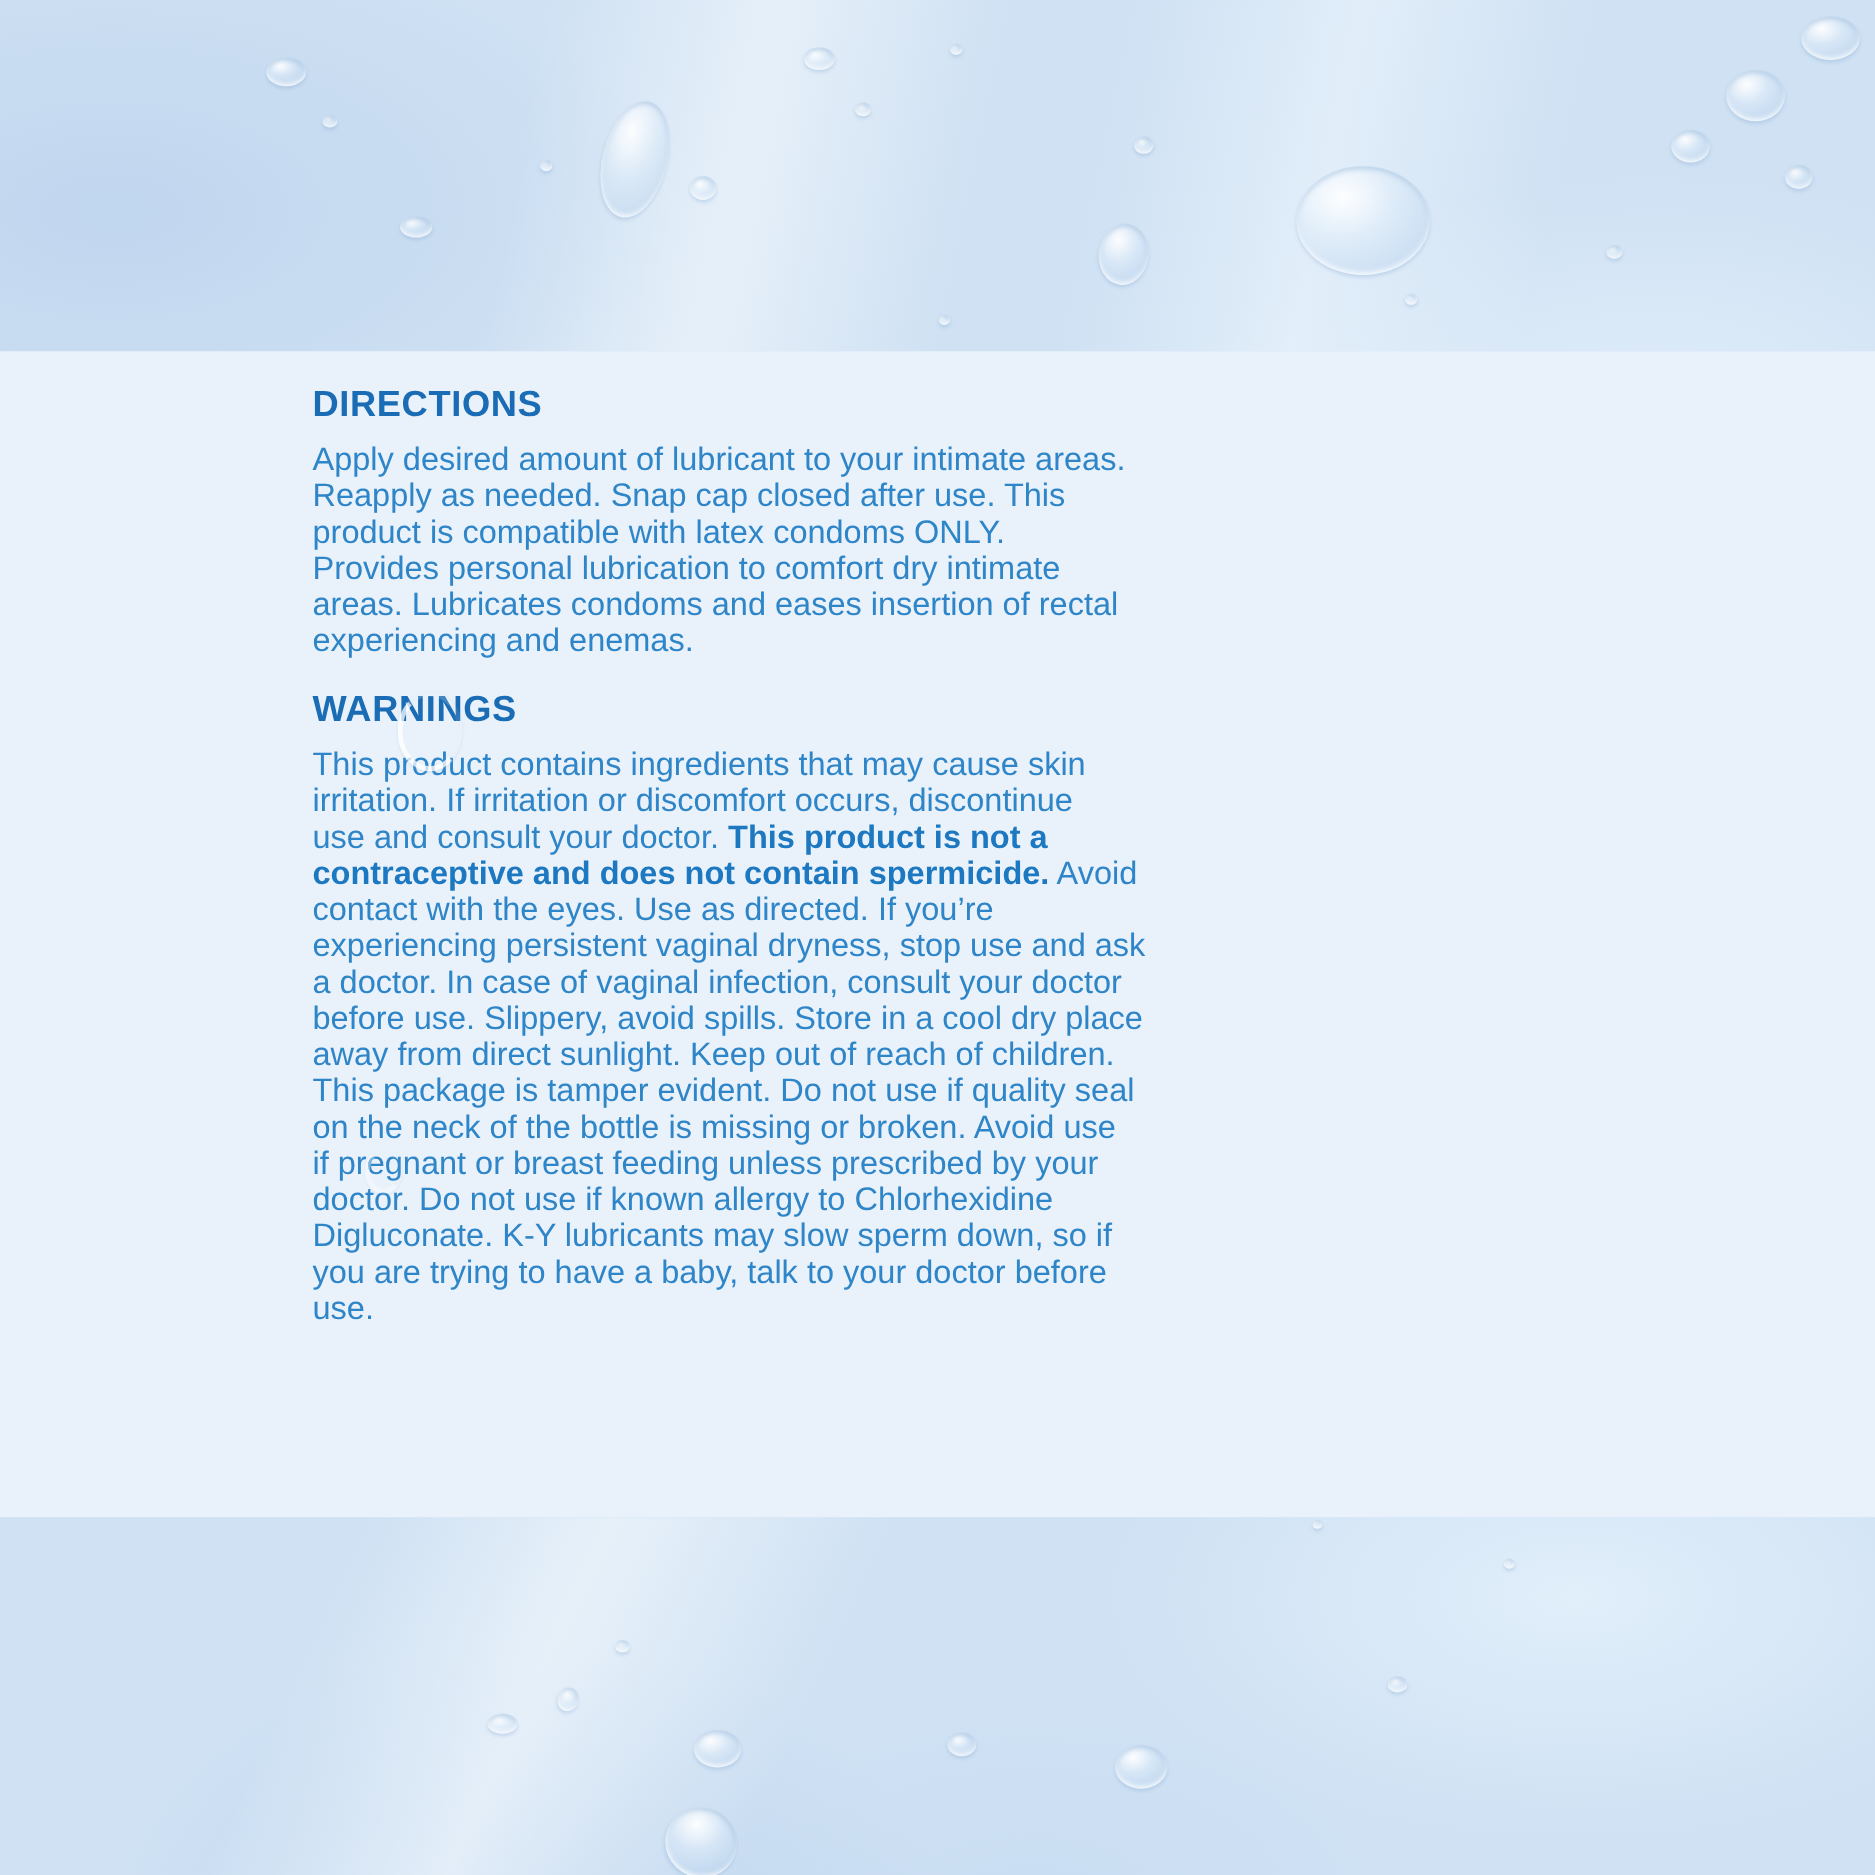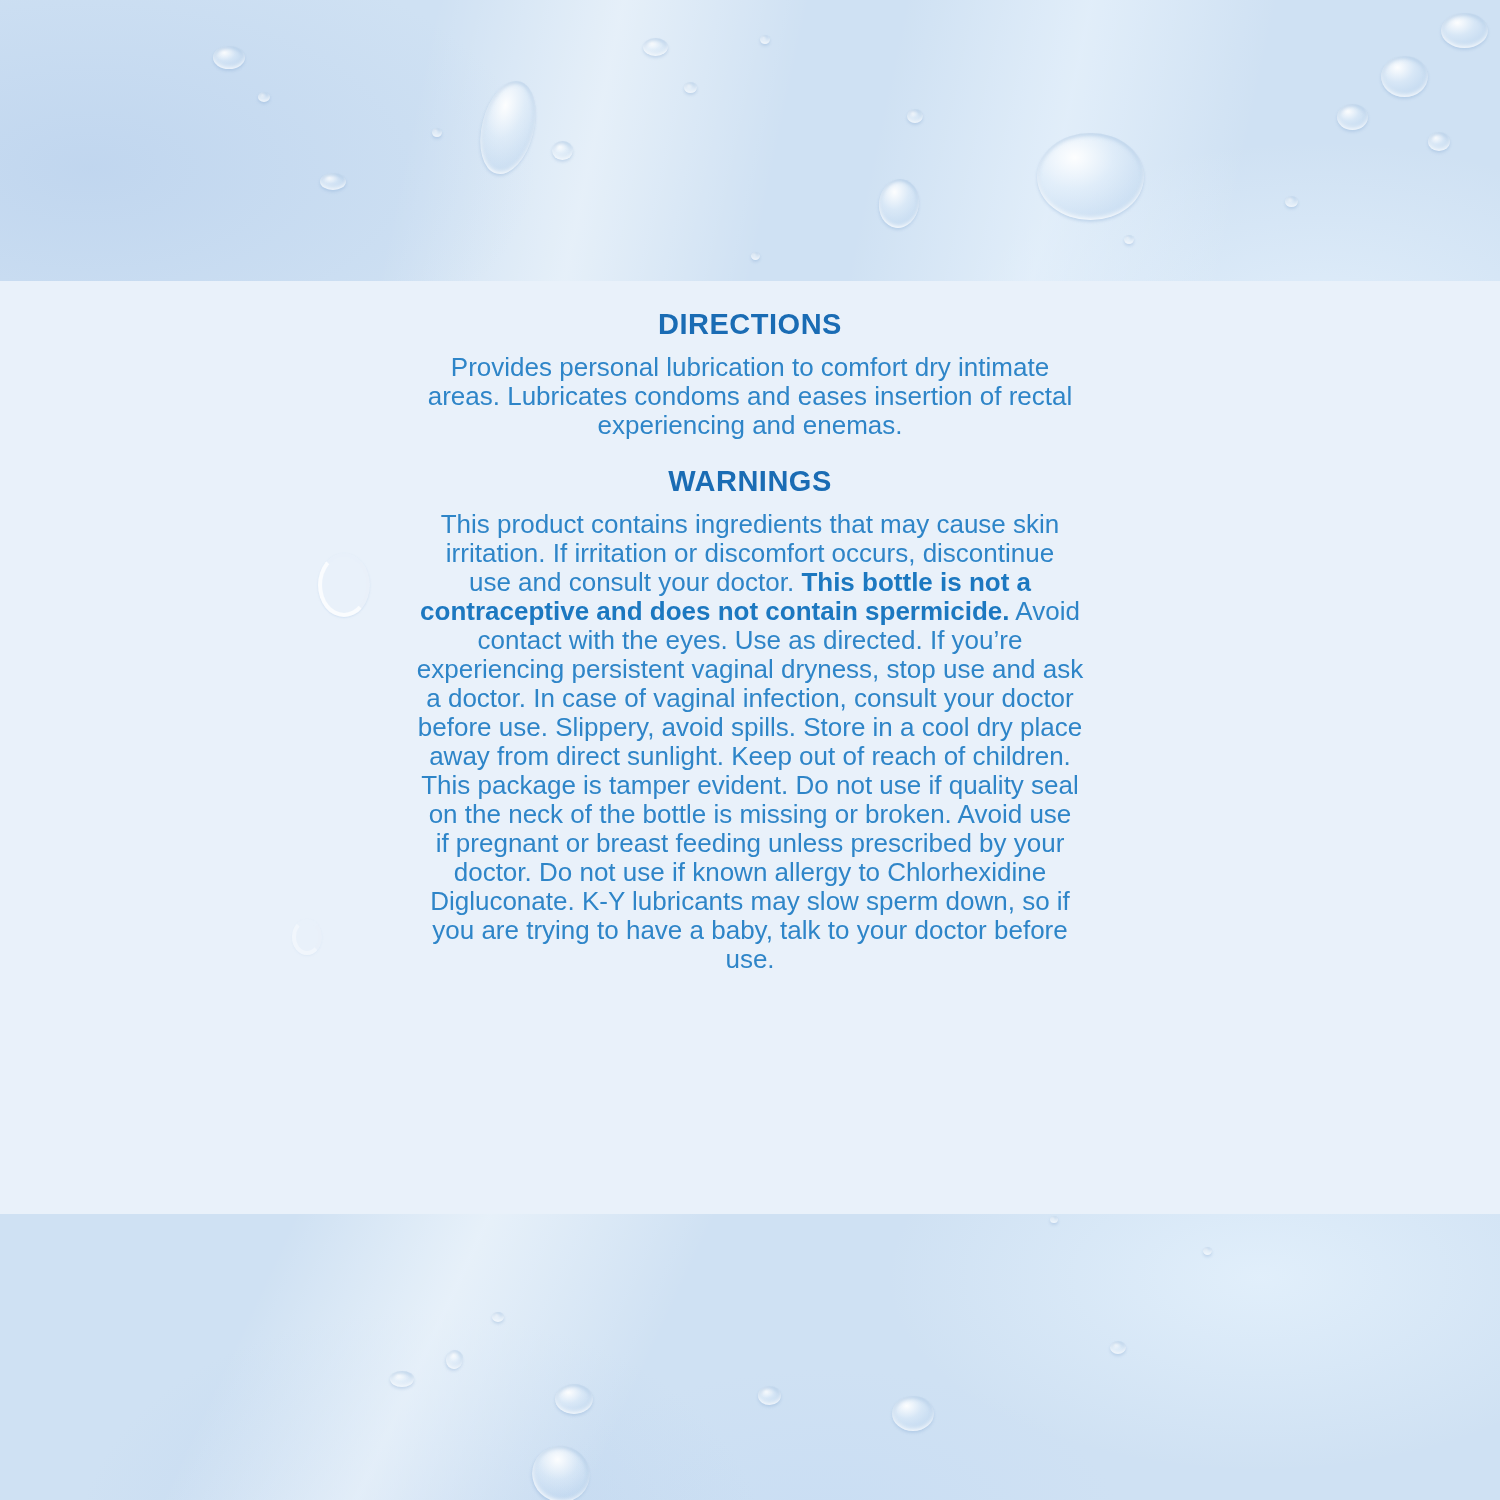--- a/index.html
+++ b/index.html
@@ -63,21 +63,20 @@
     border: 4px solid rgba(255,255,255,0.75);
     border-right-color: rgba(233,241,250,0.1);
     border-top-color: rgba(233,241,250,0.2);
     border-radius: 50%;
     box-shadow: 0 1px 2px rgba(170,198,230,0.35);
   }
   .content {
     width: 1000px;
     margin: 0 auto;
     padding-top: 26px;
-    text-align: center;
   }
   .section-heading {
     font-size: 29px;
     line-height: 34px;
     font-weight: bold;
     letter-spacing: 0.5px;
     color: #1a6cb4;
     margin: 24px 0 12px 0;
   }
   .section-heading.first { margin-top: 0; }
@@ -118,29 +117,32 @@
   <div class="drop" style="left:1124px;top:235px;width:10px;height:9px;"></div>
 </div>
 
 <div class="panel">
   <div class="panel-ring" style="left:318px;top:272px;width:44px;height:56px;"></div>
   <div class="panel-ring" style="left:292px;top:638px;width:22px;height:28px;opacity:0.5;"></div>
 
   <div class="content">
 
     <div class="section-heading first">DIRECTIONS</div>
+    <p class="section-body">Apply desired amount of lubricant to your intimate areas.
+Reapply as needed. Snap cap closed after use. This
+product is compatible with latex condoms ONLY.</p>
 
     <p class="section-body">Provides personal lubrication to comfort dry intimate
 areas. Lubricates condoms and eases insertion of rectal
 experiencing and enemas.</p>
 
     <div class="section-heading">WARNINGS</div>
     <p class="section-body"><span>This product contains ingredients that may cause skin
 irritation. If irritation or discomfort occurs, discontinue
-use and consult your doctor. </span><b>This bottle is not a
+use and consult your doctor. </span><b>This product is not a
 contraceptive and does not contain spermicide.</b><span> Avoid
 contact with the eyes. Use as directed. If you’re
 experiencing persistent vaginal dryness, stop use and ask
 a doctor. In case of vaginal infection, consult your doctor
 before use. Slippery, avoid spills. Store in a cool dry place
 away from direct sunlight. Keep out of reach of children.
 This package is tamper evident. Do not use if quality seal
 on the neck of the bottle is missing or broken. Avoid use
 if pregnant or breast feeding unless prescribed by your
 doctor. Do not use if known allergy to Chlorhexidine

